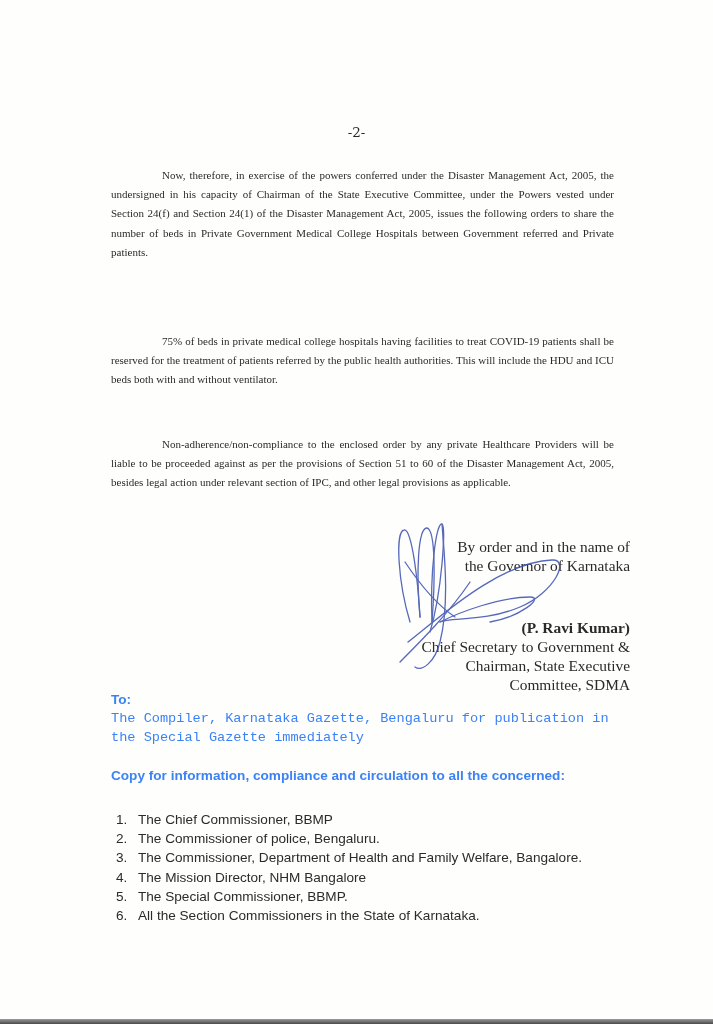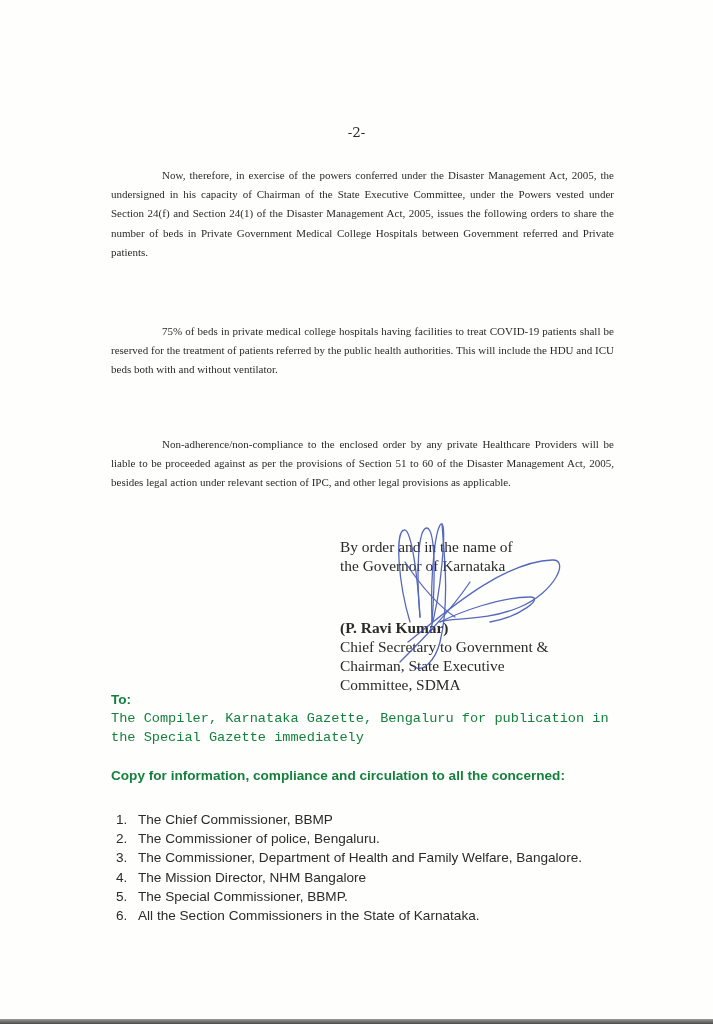--- a/index.html
+++ b/index.html
@@ -12,31 +12,31 @@
   .page { position: absolute; left: 0; top: 0; width: 713px; height: 1020px; background: #fefefd; }
   .edge { position: absolute; left: 0; top: 1019px; width: 713px; height: 5px;
     background: linear-gradient(#9a9a9a, #4a4a4a); }
   .pageno { position: absolute; top: 124px; left: 0; width: 713px; text-align: center;
     font-size: 13.5px; }
   .serif-block { position: absolute; left: 111px; width: 503px;
     font-family: "Liberation Serif", "DejaVu Serif", serif;
     font-size: 11px; line-height: 19.2px; text-align: justify; text-align-last: left; }
   .serif-block p { margin: 0; text-indent: 51px; }
   #p1 { top: 166px; }
-  #p2 { top: 322px; font-family: Liberation Serif, serif; }
+  #p2 { top: 332px; font-family: Liberation Serif, serif; }
   #p3 { top: 435px; }
   .sig-block { position: absolute; left: 340px; width: 290px; top: 537px;
     font-family: "Liberation Serif", "DejaVu Serif", serif; font-size: 15.4px;
-    line-height: 19px; text-align: left; color: #2a2a2a; }
+    line-height: 19px; text-align: right; color: #2a2a2a; }
   .sig-line { display: block; }
   .sig-gap { height: 43px; }
   .sig-name { font-weight: bold; }
   .signature { position: absolute; left: 380px; top: 522px; width: 230px; height: 150px; pointer-events: none; }
   .sans { position: absolute; font-family: "Liberation Sans", "DejaVu Sans", sans-serif;
-    font-size: 13.6px; line-height: 19px; color: #15803d; }
+    font-size: 13.6px; line-height: 19px; color: #3b82f6; }
   #to-label { left: 111px; top: 690px; font-weight: bold; }
   #to-body { left: 111px; top: 709px; width: 520px; font-family: Liberation Mono, monospace; }
   #copy-heading { left: 111px; top: 766px; font-weight: bold; }
   .copy-list { position: absolute; left: 111px; top: 810px; margin: 0; padding: 0; list-style: none;
     font-family: "Liberation Sans", "DejaVu Sans", sans-serif; font-size: 13.6px; line-height: 19.2px; color: #2b2b2b; }
   .copy-list li { display: flex; }
   .copy-list .num { width: 22px; text-align: left; padding-left: 5px; }
 </style>
 </head>
 <body>

